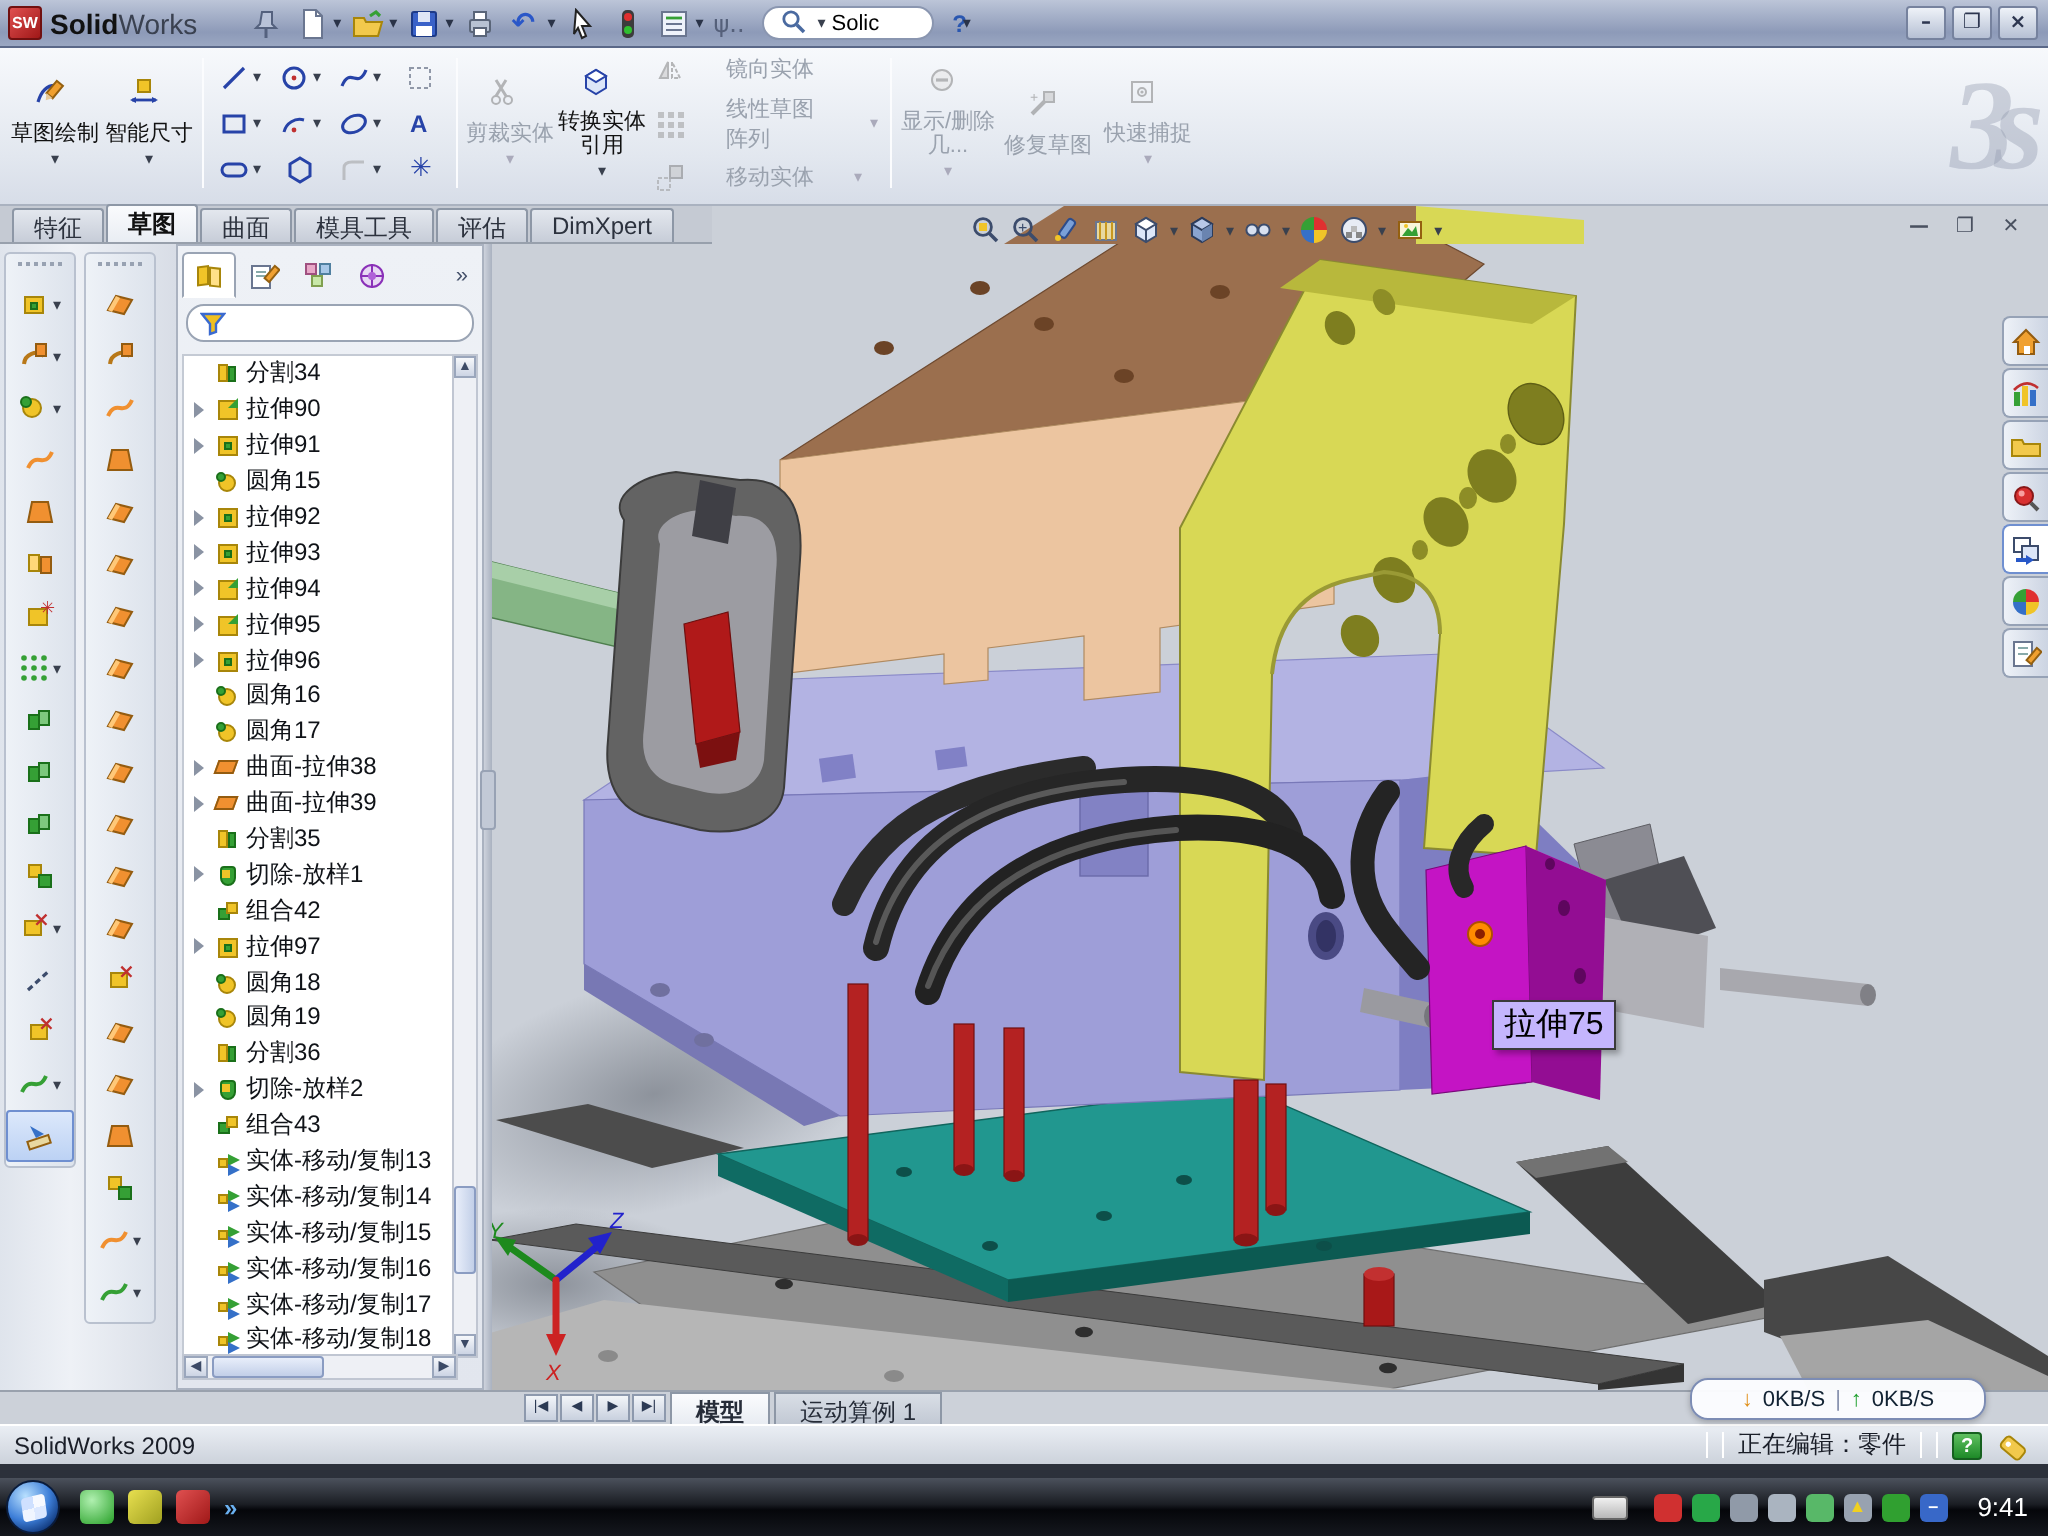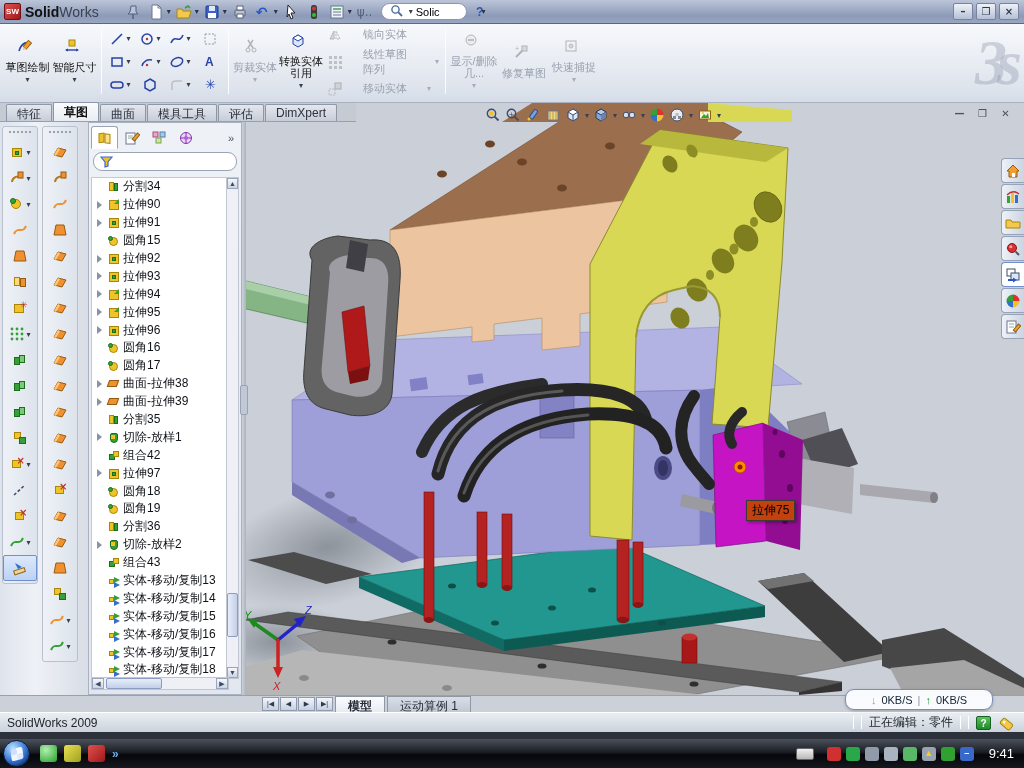--- a/index.html
+++ b/index.html
@@ -67,21 +67,21 @@
 
 #vpstrip{left:356px;top:103px;width:668px;height:19px}
 #viewport{left:242px;top:122px;width:782px;height:573px}
 #headsup{left:484px;top:105px;display:flex;align-items:center;gap:2px;height:20px}
 .huic{width:18px;height:18px;display:flex;align-items:center;justify-content:center;border-radius:2px}
 #doc-ctrl{left:950px;top:107px;display:flex;gap:4px}
 .dwbtn{width:19px;height:15px;text-align:center;font:bold 10px/14px "DejaVu Sans",sans-serif;color:#4a5160}
 #taskpane{left:1001px;top:158px;width:23px;display:flex;flex-direction:column;gap:1px}
 .tpbtn{width:23px;height:25px;background:linear-gradient(90deg,#eef2f8,#ccd4e2);border:1px solid #96a2b6;border-right:none;border-radius:4px 0 0 4px;display:flex;align-items:center;justify-content:center}
 .tpbtn.active{background:#fff;border-color:#6f8fd0}
-#tooltip{left:746px;top:500px;background:#c2410c;border:1px solid #3a3a3a;padding:1px 5px;font-size:12px;color:#000;box-shadow:2px 2px 3px rgba(0,0,0,.3)}
+#tooltip{left:746px;top:500px;background:#c4b5fd;border:1px solid #3a3a3a;padding:1px 5px;font-size:16px;color:#000;box-shadow:2px 2px 3px rgba(0,0,0,.3)}
 #netwidget{left:845px;top:689px;width:148px;height:21px;background:rgba(252,253,255,.96);border:1px solid #7c8cb4;border-radius:9px;display:flex;align-items:center;justify-content:center;gap:5px;font-size:11px;color:#123;z-index:60;box-shadow:0 1px 3px rgba(0,0,0,.25)}
 #netwidget .dn{color:#e0901a;font-weight:bold}#netwidget .up{color:#1a9e2a;font-weight:bold}
 
 #doctabs{left:0;top:695px;width:1024px;height:17px;background:#ccd1d9;border-top:1px solid #99a1ad;display:flex;align-items:flex-end}
 #tabnav{display:flex;gap:1px;margin-left:262px;margin-bottom:1px}
 .navb{width:17px;height:14px;background:linear-gradient(#f2f5f9,#c8d0de);border:1px solid #8d99ad;font-size:7px;line-height:12px;text-align:center;color:#2c3a54}
 .dtab{height:16px;padding:1px 12px;font-size:12px;border:1px solid #8d97a6;border-bottom:none;background:linear-gradient(#d9dee6,#c2c9d4);margin-left:2px;color:#262c38}
 .dtab.active{background:linear-gradient(#fbfcfe,#e8ecf2);font-weight:bold}
 #statusbar{left:0;top:712px;width:1024px;height:20px;background:linear-gradient(#eaeef4,#ccd2db);border-top:1px solid #fff;display:flex;align-items:center;font-size:12px;color:#1a1e28}
 #statusbar .lft{padding-left:7px}

